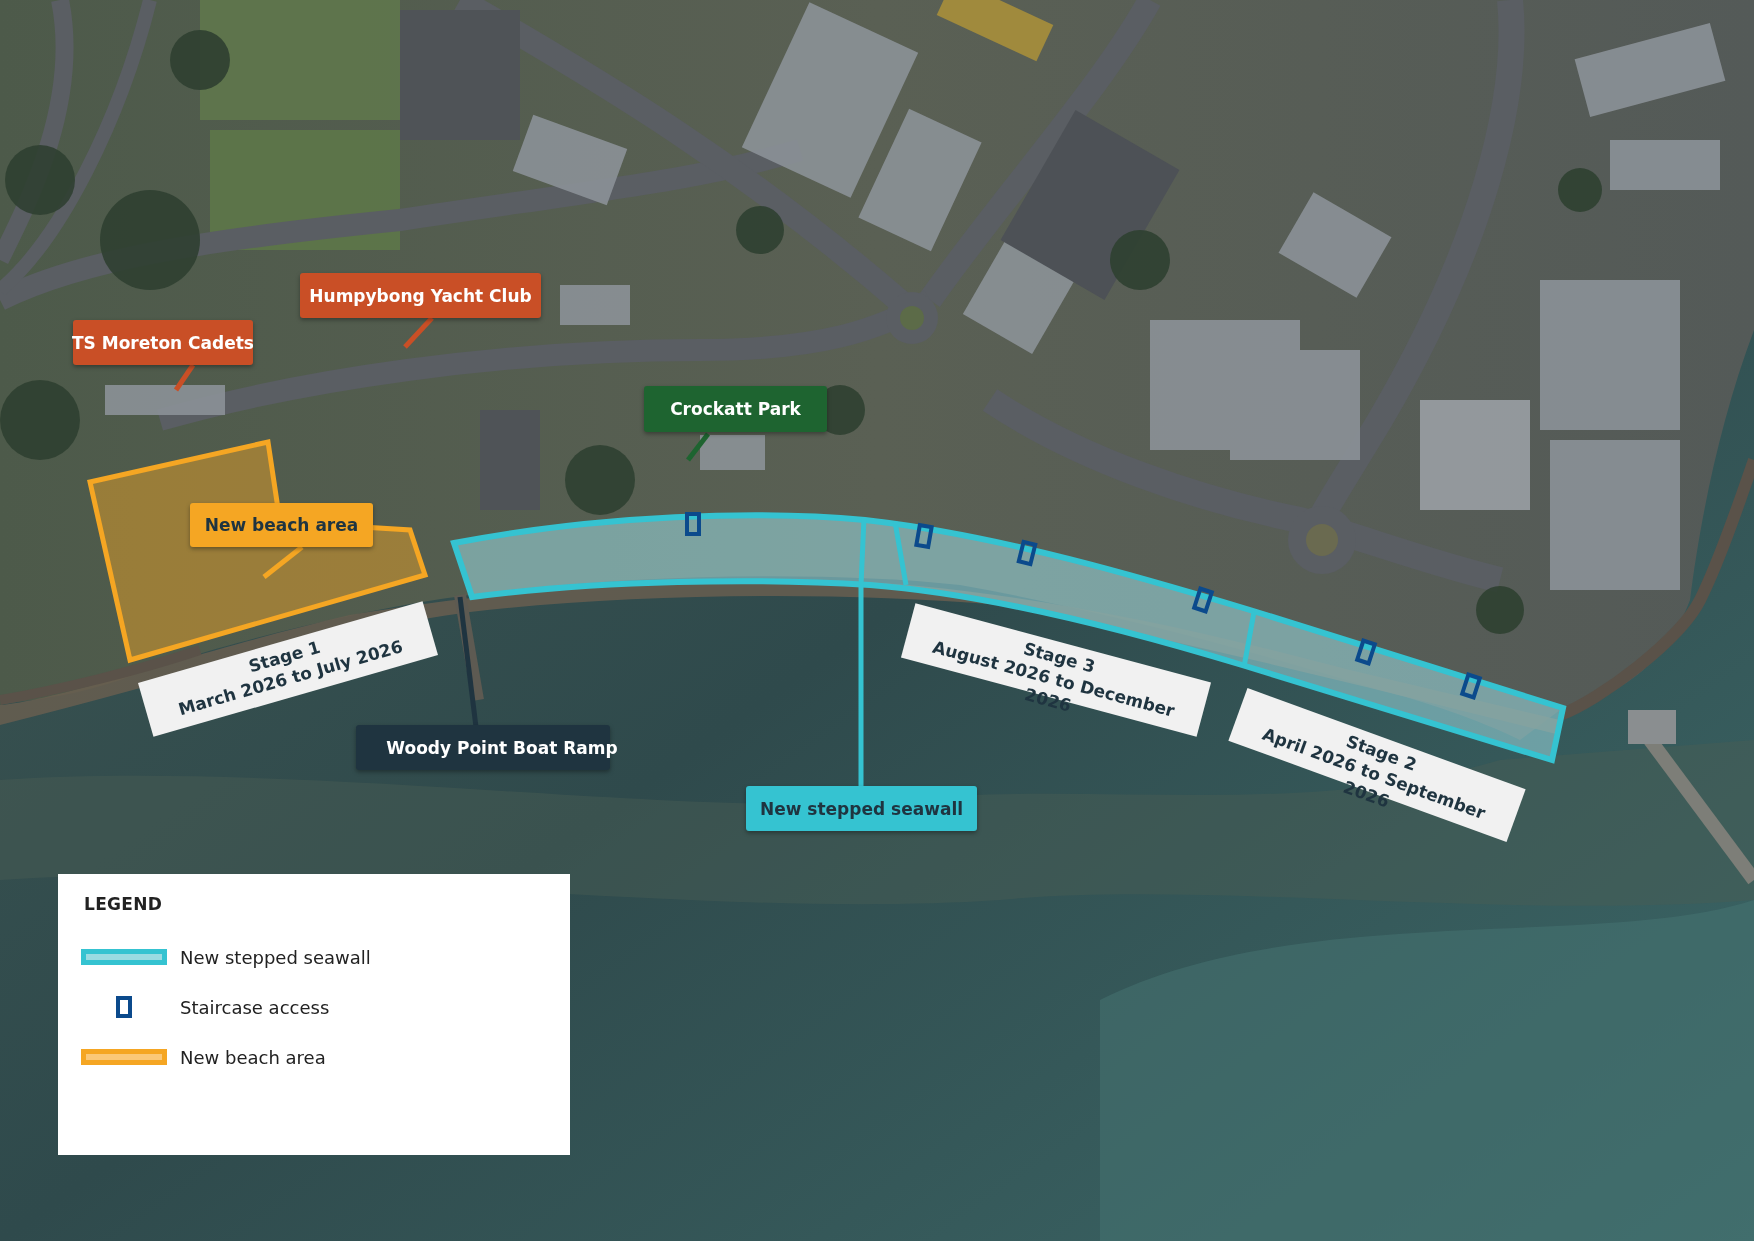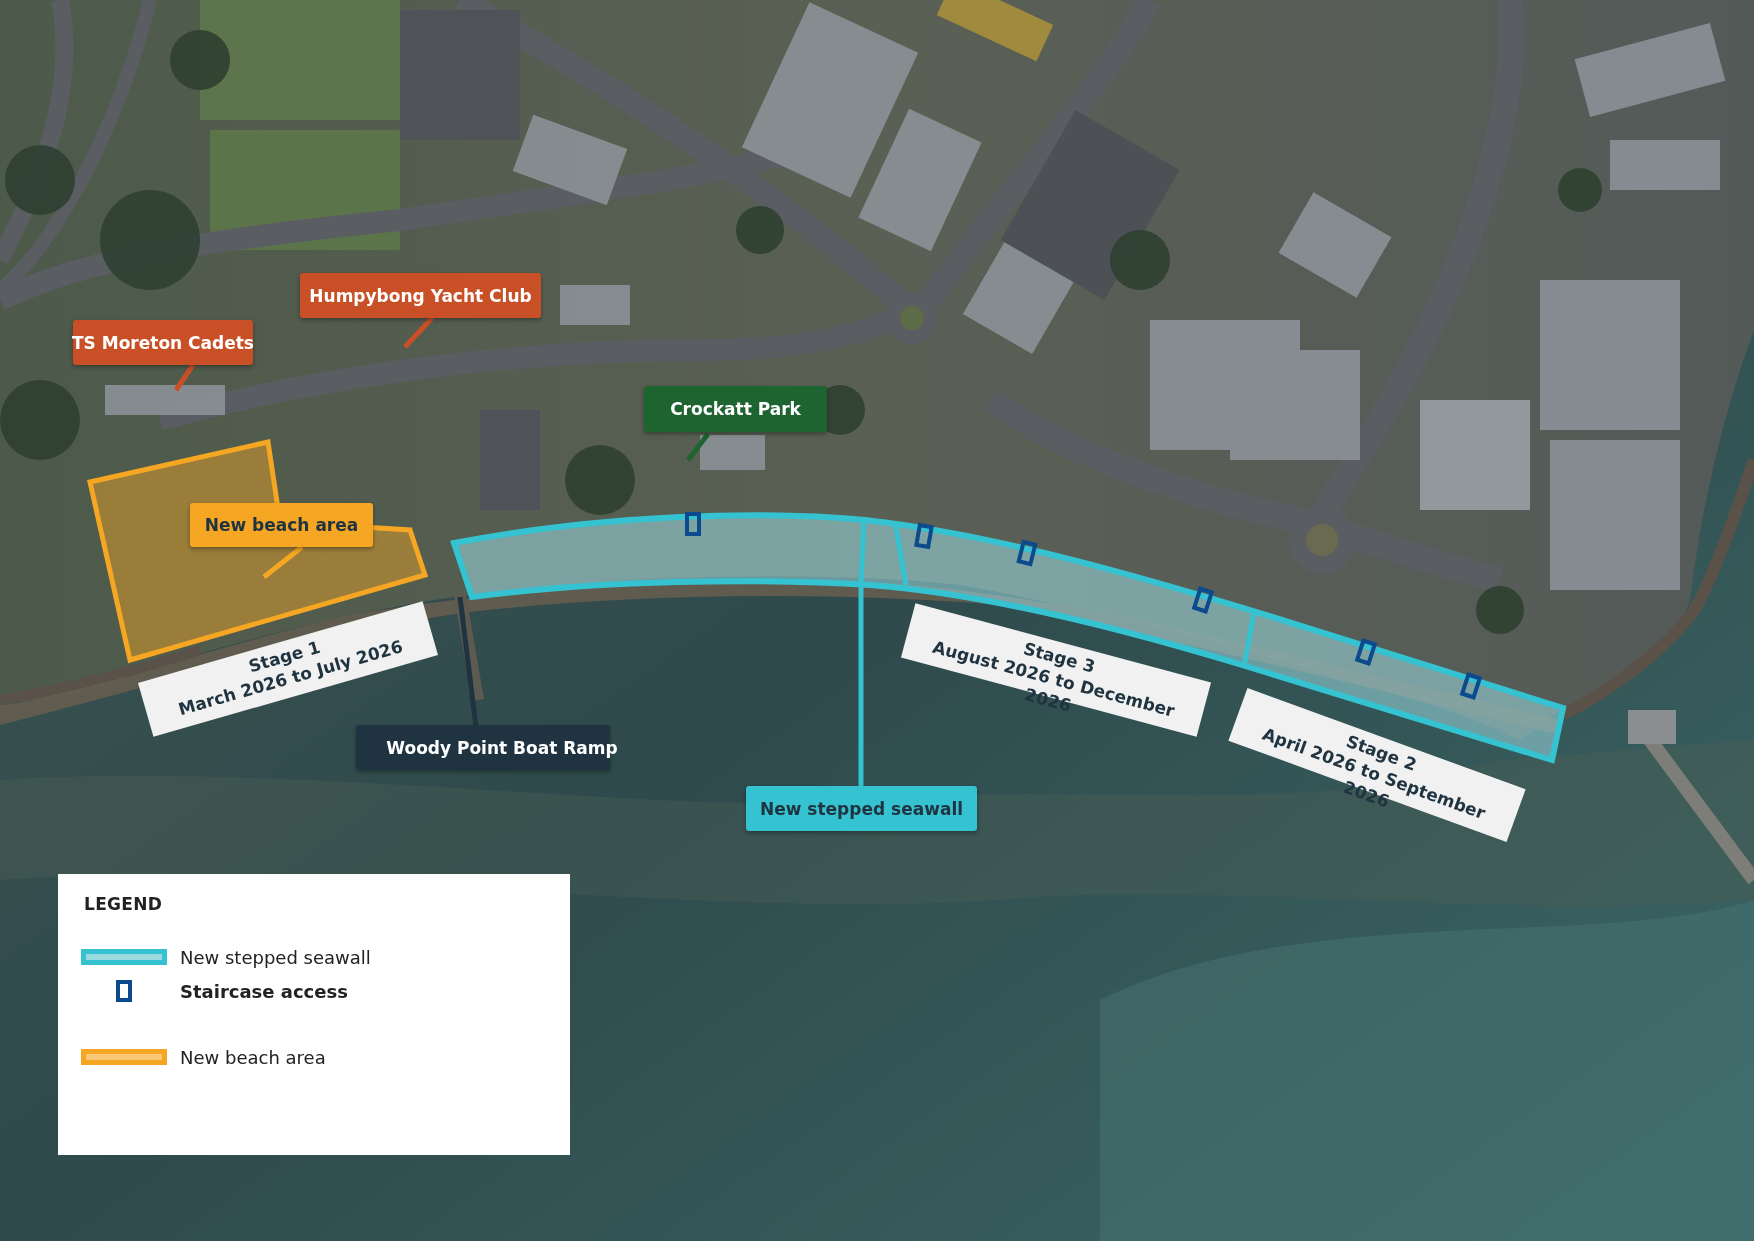--- a/index.html
+++ b/index.html
@@ -158,21 +158,21 @@
   </div>
 
   <div class="legend">
     <div class="legend-title">LEGEND</div>
     <div class="legend-row" style="top:72px;">
       <div class="swatch-wrap">
           <div class="sw-seawall"></div>
         </div>
       <span class="text">New stepped seawall</span>
     </div>
-    <div class="legend-row" style="top:106px;font-weight:bold;">
+    <div class="legend-row" style="top:122px;">
       <div class="swatch-wrap">
           <div class="sw-stair"></div>
         </div>
       <span class="text">Staircase access</span>
     </div>
     <div class="legend-row" style="top:172px;">
       <div class="swatch-wrap">
           <div class="sw-beach"></div>
         </div>
       <span class="text">New beach area</span>

